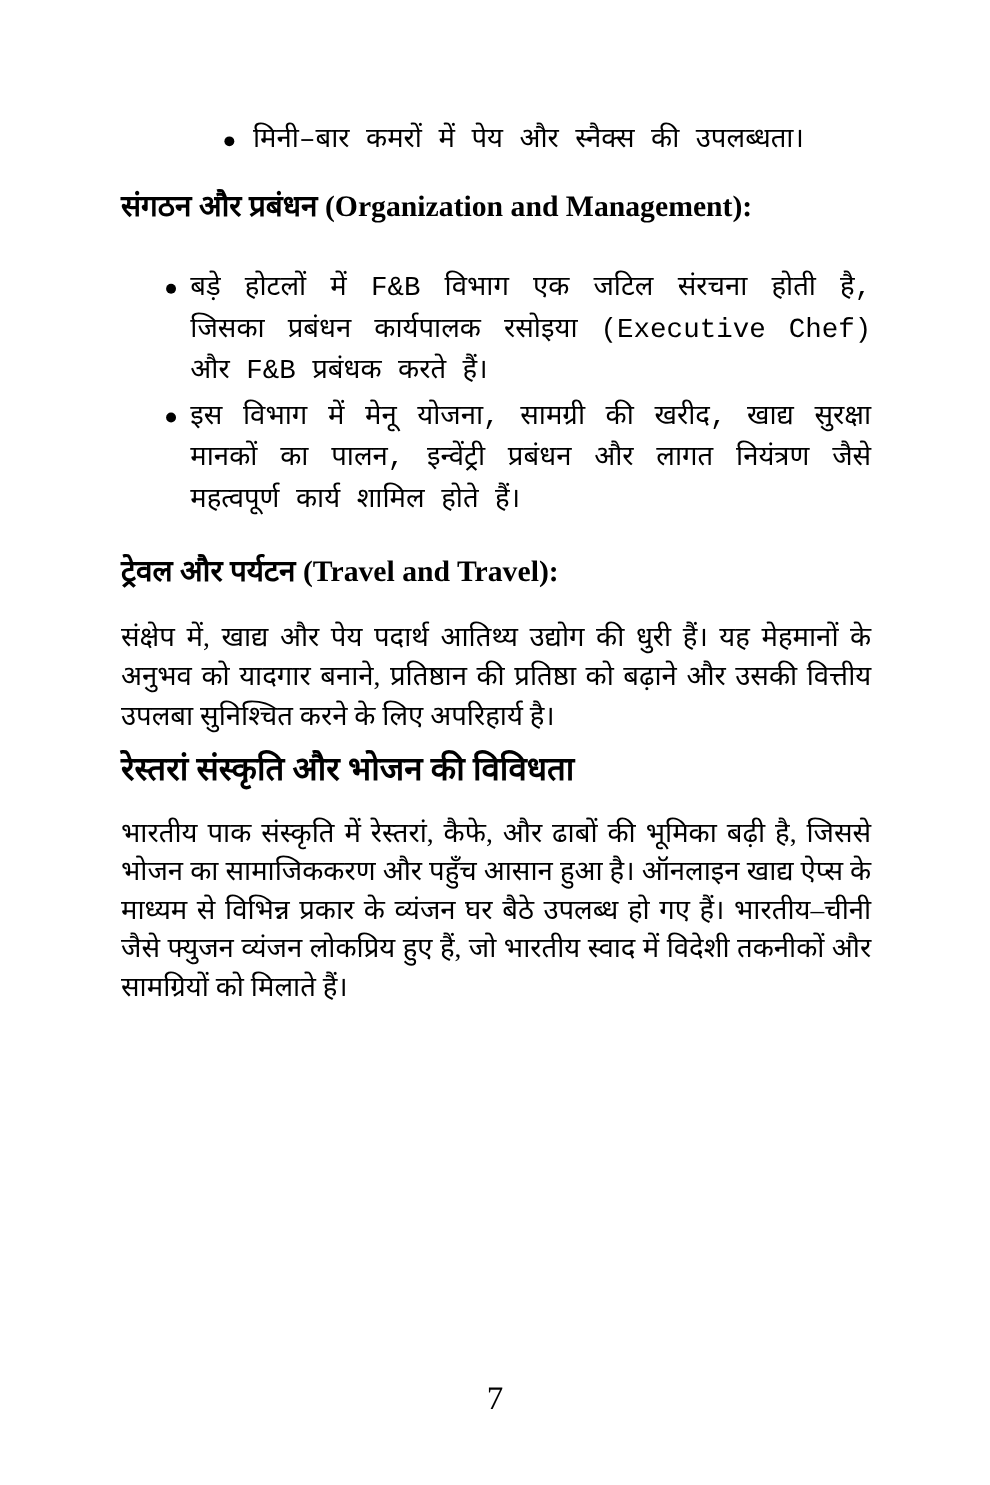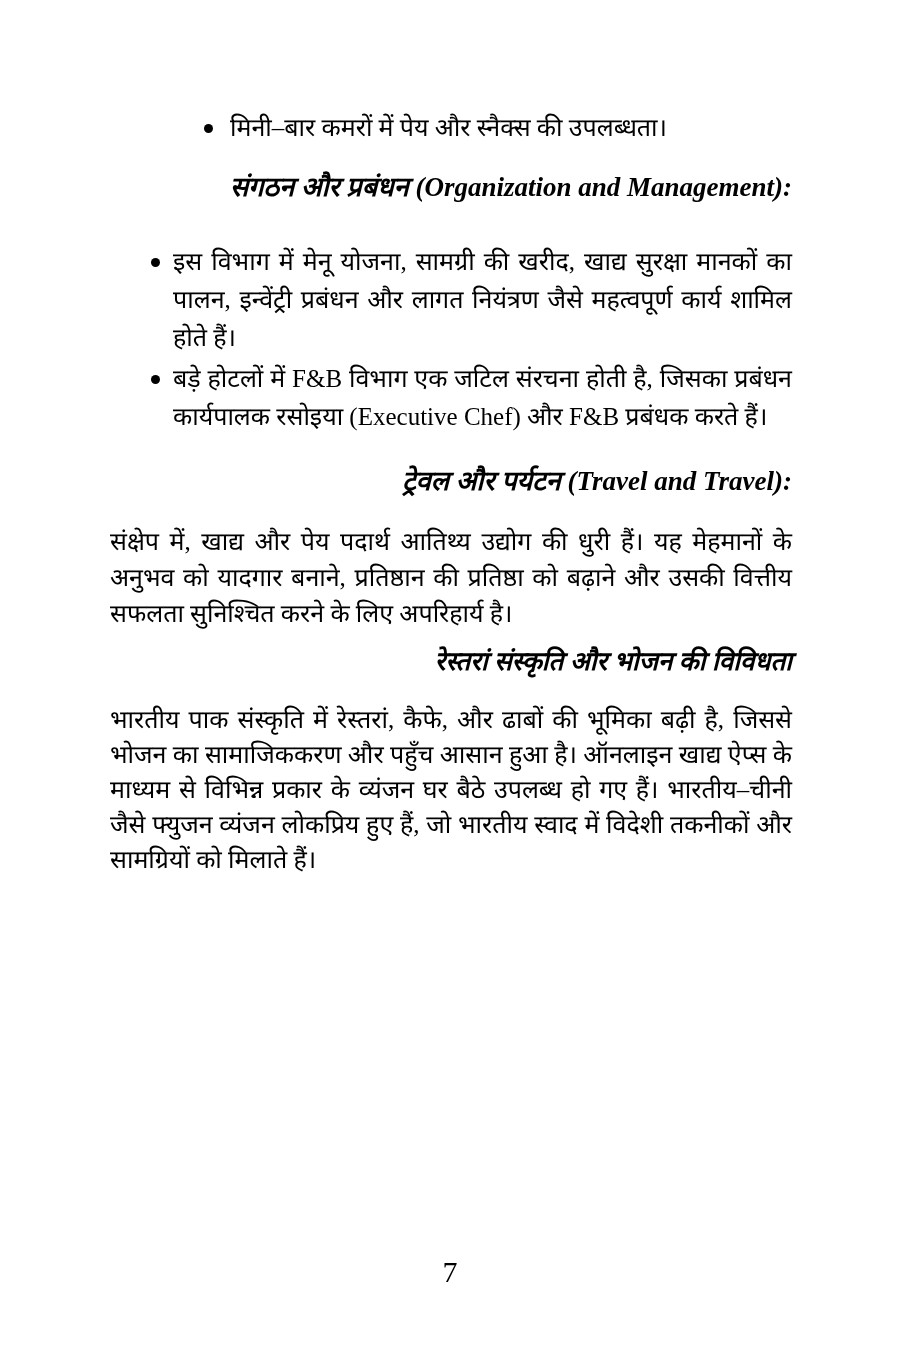--- a/index.html
+++ b/index.html
@@ -20,20 +20,21 @@
     background: #ffffff;
     overflow: hidden;
   }
   .content {
     padding: 109px 108px 0 110px;
   }
   ul {
     list-style: none;
     margin: 0;
     padding: 0;
+    font-family: Liberation Mono, monospace;
   }
   li {
     position: relative;
     font-size: 25px;
     line-height: 38px;
     text-align: justify;
   }
   .dot {
     position: absolute;
     top: 15px;
@@ -51,26 +52,25 @@
   .sec-list li { padding-left: 63px; }
   .sec-list .dot { left: 41px; }
   .list1 { margin-top: 36px; }
   .list1 li + li { margin-top: 3px; }
   .list2 { margin-top: 31px; }
   h2 {
     margin: 0;
     font-weight: bold;
     font-size: 27px;
     line-height: 40px;
-    text-align: right;
-    font-style: italic;
+    text-align: left;
   }
   .h-org { margin-top: 20px; }
   .h-travel { margin-top: 25px; }
-  .h-rest { margin-top: 10px; font-size: 26px; }
+  .h-rest { margin-top: 10px; font-size: 30px; }
   p {
     margin: 0;
     font-size: 25px;
     text-align: justify;
   }
   .p-summary { margin-top: 23px; line-height: 36px; }
   .p-rest { margin-top: 20px; line-height: 35px; }
   .page-number {
     position: absolute;
     top: 1252px;
@@ -92,32 +92,32 @@
         <span class="dot"></span>
         <span>मिनी–बार कमरों में पेय और स्नैक्स की उपलब्धता।</span>
       </li>
     </ul>
 
     <h2 class="h-org">संगठन और प्रबंधन (Organization and Management):</h2>
 
     <ul class="sec-list list1">
       <li>
         <span class="dot"></span>
-        <span>इस विभाग में मेनू योजना, सामग्री की खरीद, खाद्य सुरक्षा मानकों का पालन, इन्वेंट्री प्रबंधन और लागत नियंत्रण जैसे महत्वपूर्ण कार्य शामिल होते हैं।</span>
+        <span>बड़े होटलों में F&amp;B विभाग एक जटिल संरचना होती है, जिसका प्रबंधन कार्यपालक रसोइया (Executive Chef) और F&amp;B प्रबंधक करते हैं।</span>
       </li>
       <li>
         <span class="dot"></span>
-        <span>बड़े होटलों में F&amp;B विभाग एक जटिल संरचना होती है, जिसका प्रबंधन कार्यपालक रसोइया (Executive Chef) और F&amp;B प्रबंधक करते हैं।</span>
+        <span>इस विभाग में मेनू योजना, सामग्री की खरीद, खाद्य सुरक्षा मानकों का पालन, इन्वेंट्री प्रबंधन और लागत नियंत्रण जैसे महत्वपूर्ण कार्य शामिल होते हैं।</span>
       </li>
     </ul>
 
     <h2 class="h-travel">ट्रेवल और पर्यटन (Travel and Travel):</h2>
 
 
-    <p class="p-summary">संक्षेप में, खाद्य और पेय पदार्थ आतिथ्य उद्योग की धुरी हैं। यह मेहमानों के अनुभव को यादगार बनाने, प्रतिष्ठान की प्रतिष्ठा को बढ़ाने और उसकी वित्तीय सफलता सुनिश्चित करने के लिए अपरिहार्य है।</p>
+    <p class="p-summary">संक्षेप में, खाद्य और पेय पदार्थ आतिथ्य उद्योग की धुरी हैं। यह मेहमानों के अनुभव को यादगार बनाने, प्रतिष्ठान की प्रतिष्ठा को बढ़ाने और उसकी वित्तीय उपलबा सुनिश्चित करने के लिए अपरिहार्य है।</p>
 
     <h2 class="h-rest">रेस्तरां संस्कृति और भोजन की विविधता</h2>
 
     <p class="p-rest">भारतीय पाक संस्कृति में रेस्तरां, कैफे, और ढाबों की भूमिका बढ़ी है, जिससे भोजन का सामाजिककरण और पहुँच आसान हुआ है। ऑनलाइन खाद्य ऐप्स के माध्यम से विभिन्न प्रकार के व्यंजन घर बैठे उपलब्ध हो गए हैं। भारतीय–चीनी जैसे फ्युजन व्यंजन लोकप्रिय हुए हैं, जो भारतीय स्वाद में विदेशी तकनीकों और सामग्रियों को मिलाते हैं।</p>
 
   </div>
 
   <div class="page-number">7</div>
 </div>
 

